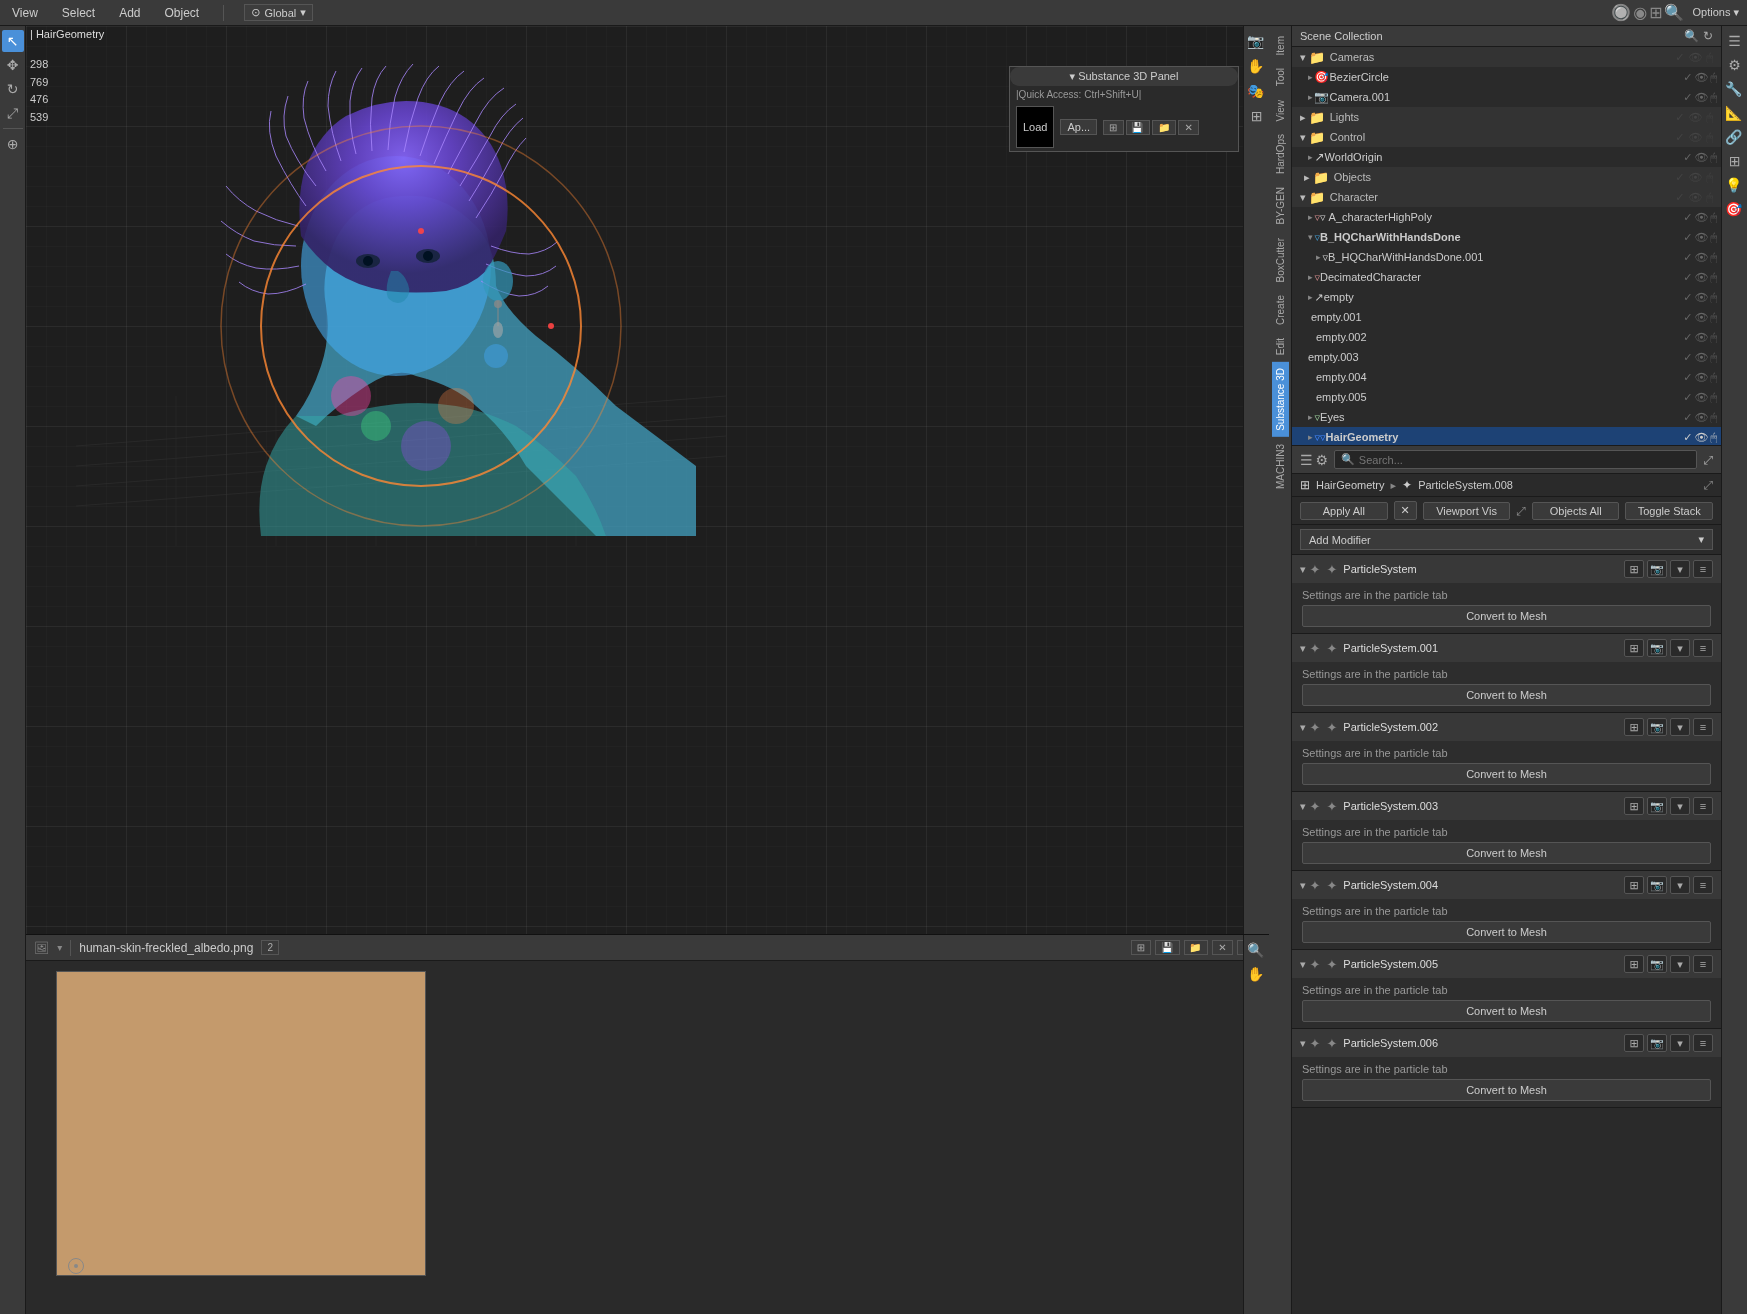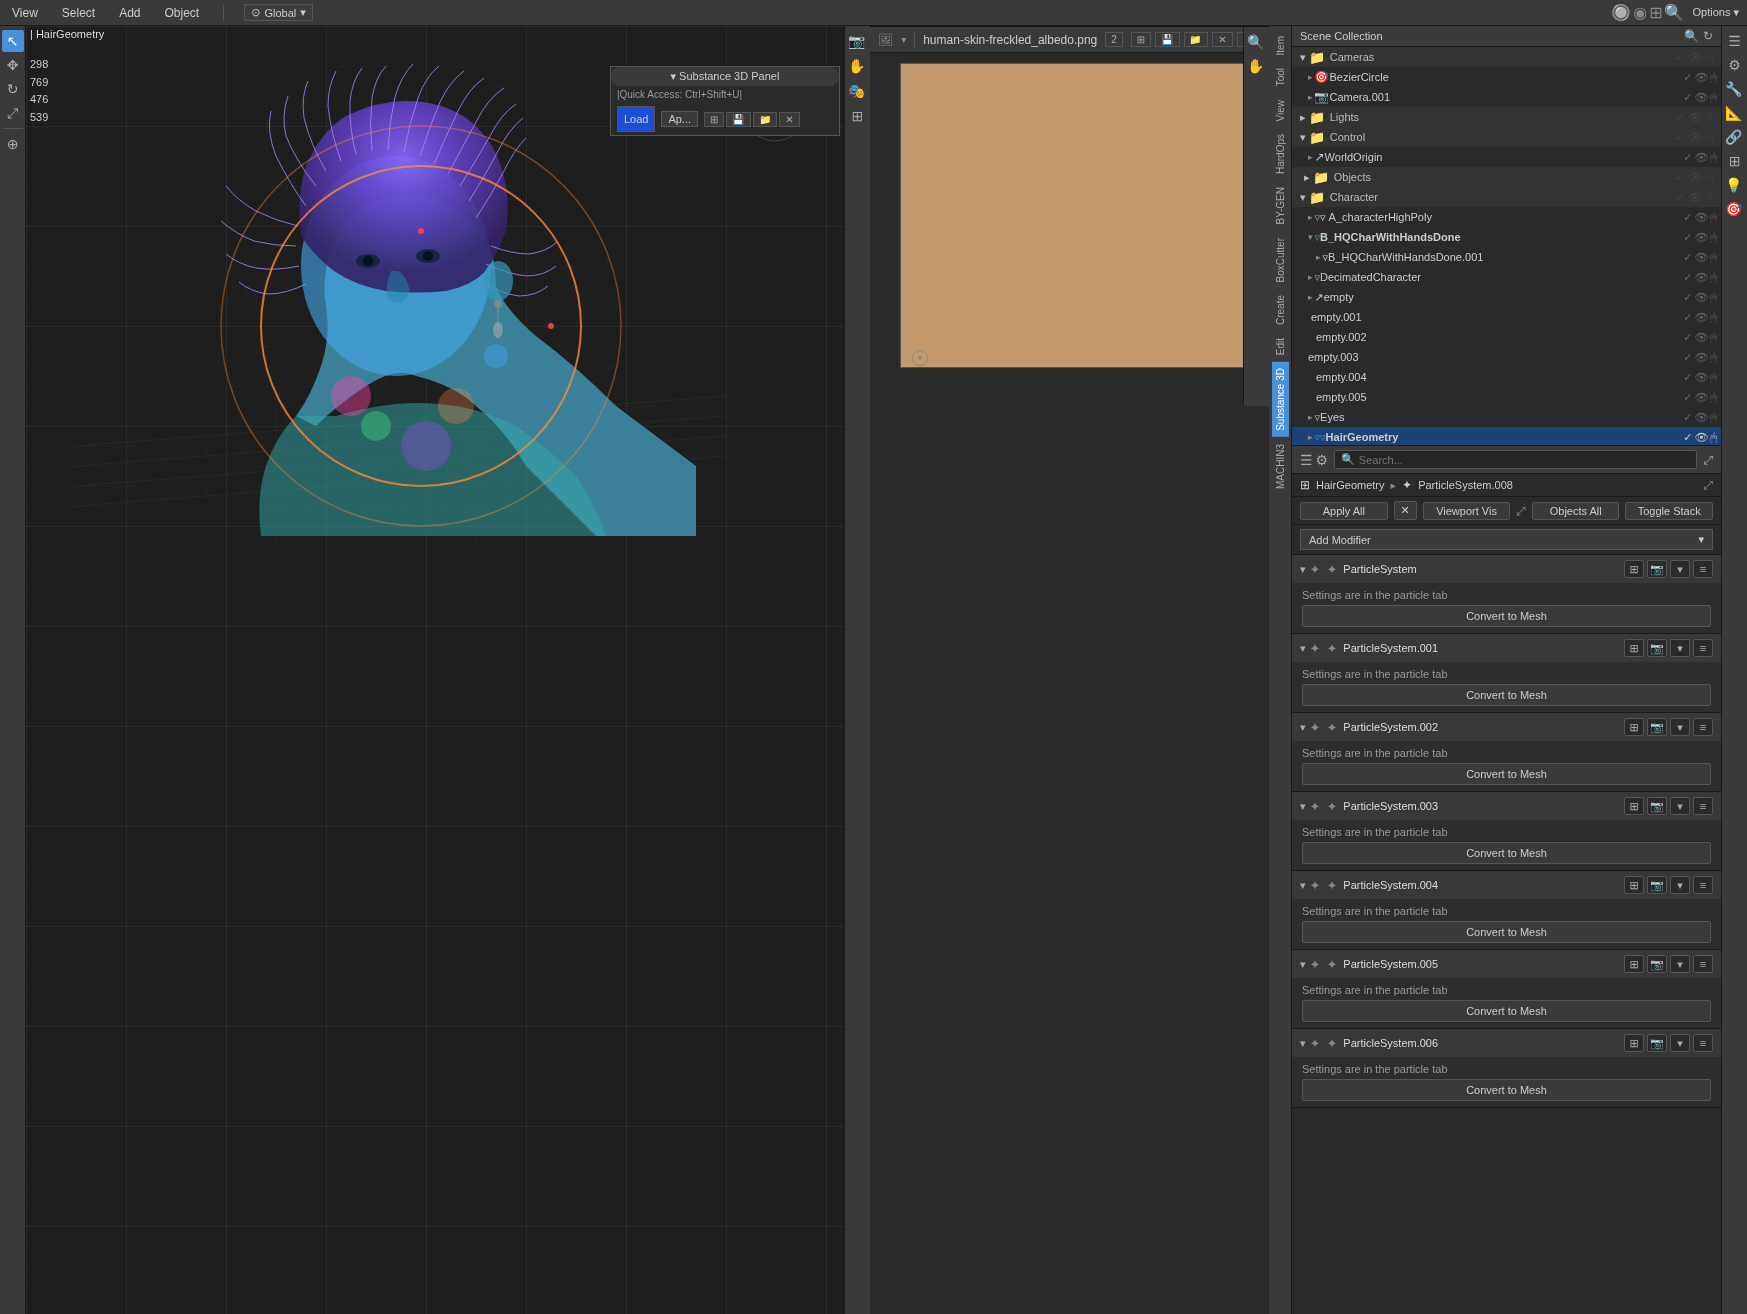--- a/index.html
+++ b/index.html
@@ -84,21 +84,21 @@
       font-size: 14px;
       cursor: pointer;
       border-radius: 2px;
     }
     .tool-icon.active { background: #4a90d9; color: #fff; }
 
     
     .viewport-container {
       display: flex;
       flex: 1;
-      flex-direction: row;
+      flex-direction: column;
       overflow: hidden;
     }
 
     .top-viewport {
       flex: 1;
       background: #1e1e1e;
       position: relative;
       overflow: hidden;
       min-height: 0;
     }
@@ -657,21 +657,21 @@
       </div>
 
       <div class="substance-panel">
         <div class="substance-header">
           <span>▾ Substance 3D Panel</span>
         </div>
         <div class="substance-row">
           <span style="font-size:10px;color:#999;">|Quick Access: Ctrl+Shift+U|</span>
         </div>
         <div class="substance-row">
-          <span style="background:#1d4ed8;border:1px solid #555;padding:6px 6px;cursor:pointer;font-size:11px;">Load</span>
+          <span style="background:#000000;border:1px solid #555;padding:14px 6px;cursor:pointer;font-size:11px;">Load</span>
           <span style="background:#3a3a3a;border:1px solid #555;padding:1px 6px;cursor:pointer;font-size:11px;">Ap...</span>
           <span style="display:flex;gap:2px;">
             <span class="tiny-btn">⊞</span>
             <span class="tiny-btn">💾</span>
             <span class="tiny-btn">📁</span>
             <span class="tiny-btn">✕</span>
           </span>
         </div>
       </div>
     </div>

